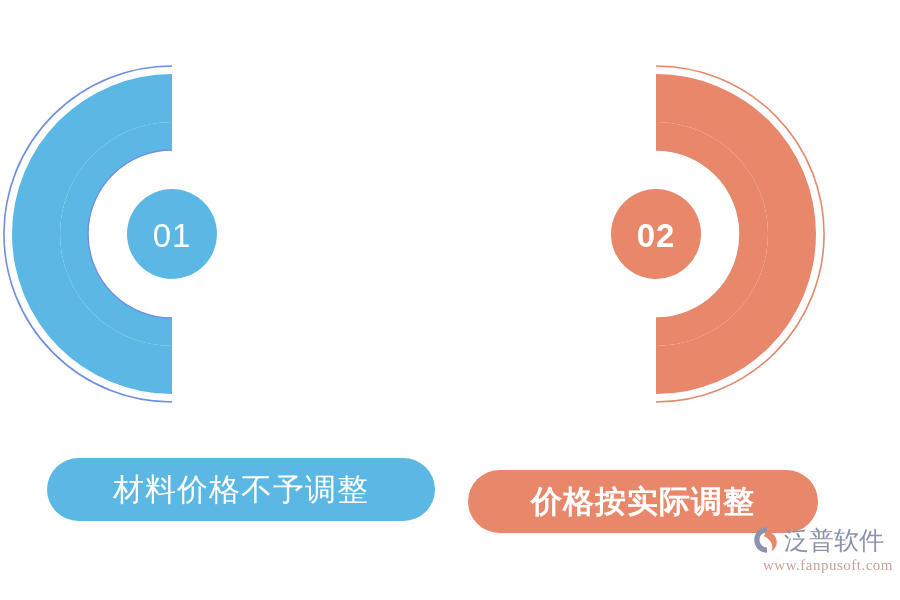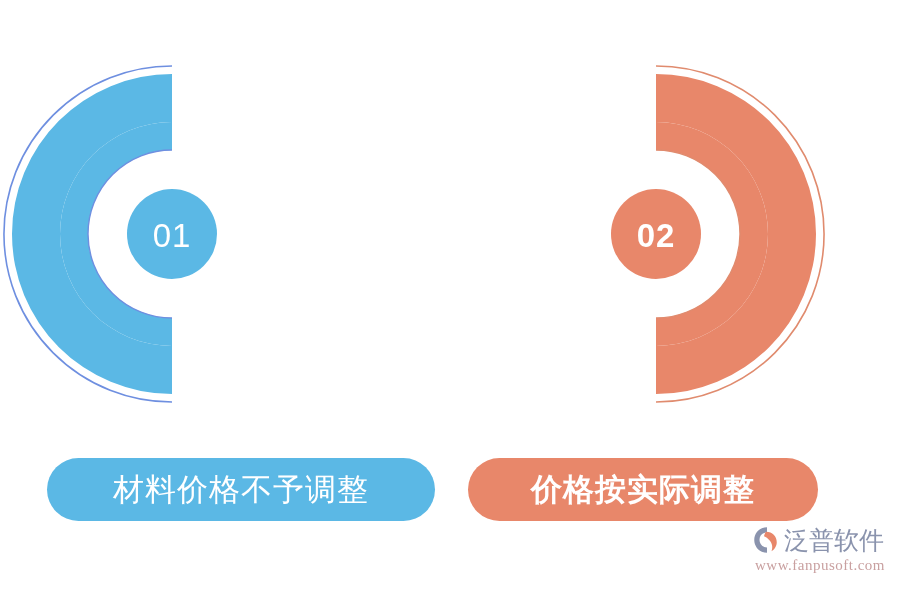--- a/index.html
+++ b/index.html
@@ -61,21 +61,21 @@
   }
   .pill-label {
     color: #ffffff;
     font-size: 31px;
     font-family: "DejaVu Sans", "Liberation Sans", sans-serif;
     letter-spacing: 1px;
     line-height: 1;
     white-space: nowrap;
   }
   #pill-left  { left: 47px;  top: 458px; width: 388px; }
-  #pill-right { left: 468px; top: 458px; width: 350px; }
+  #pill-right { left: 468px; top: 470px; width: 350px; }
 
   
   #watermark {
     position: absolute;
     left: 752px;
     top: 524px;
     width: 148px;
     height: 52px;
   }
   .wm-row {
@@ -96,21 +96,21 @@
     letter-spacing: 0px;
     line-height: 1;
     white-space: nowrap;
   }
   .wm-url {
     font-family: "Liberation Serif", "DejaVu Serif", serif;
     font-size: 15px;
     color: #c9a0a0;
     letter-spacing: 0.5px;
     margin-top: 1px;
-    margin-left: 3px;
+    margin-left: 11px;
     white-space: nowrap;
   }
 </style>
 </head>
 <body>
 
 <div id="stage">
 
   <div class="panel" id="panel-left">
 

